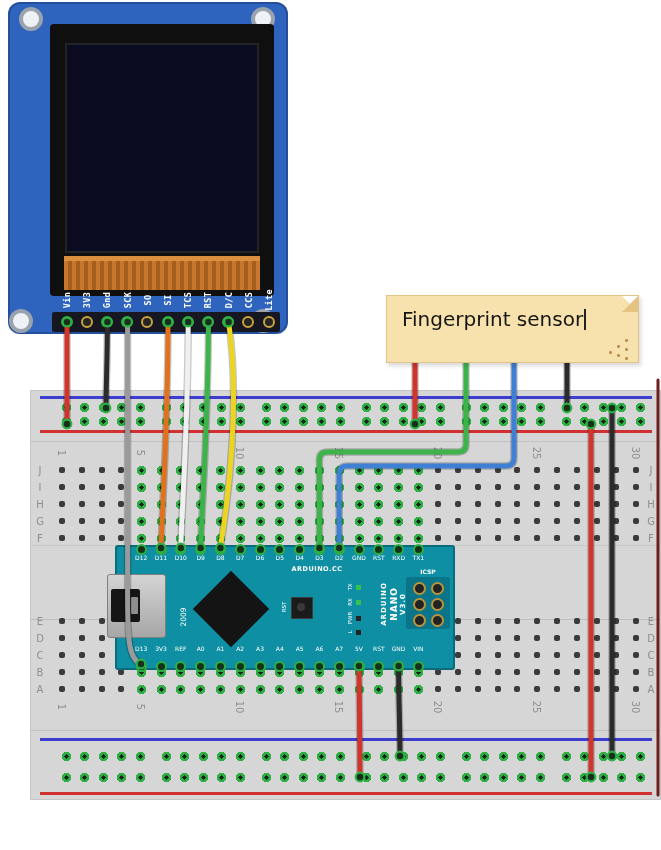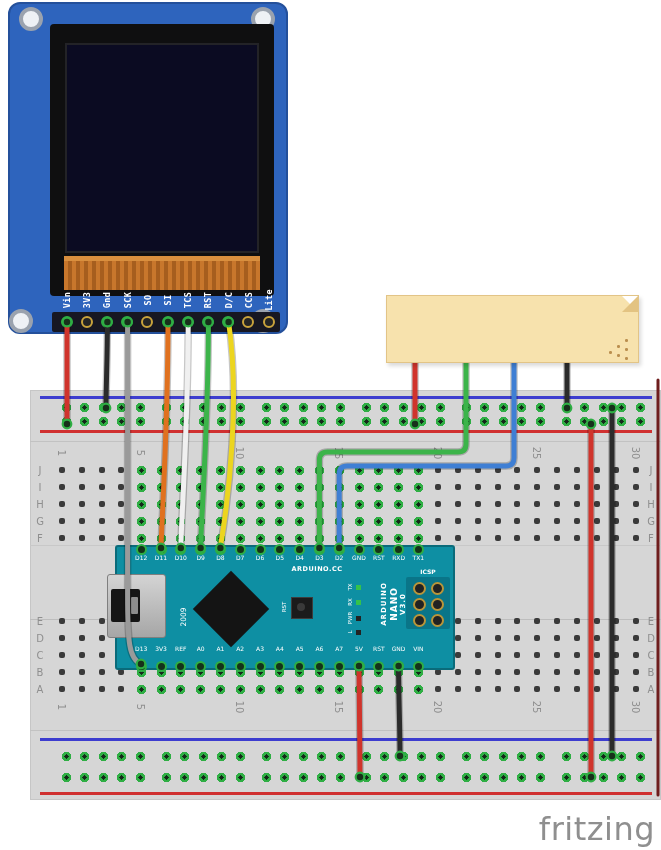--- a/index.html
+++ b/index.html
@@ -667,26 +667,28 @@
       <circle cx="591" cy="777" r="4.3" fill="#17301b" stroke="#2fae44" stroke-width="2.2"></circle>
       <circle cx="612" cy="408" r="4.3" fill="#17301b" stroke="#2fae44" stroke-width="2.2"></circle>
       <circle cx="612" cy="756" r="4.3" fill="#17301b" stroke="#2fae44" stroke-width="2.2"></circle>
       <circle cx="359" cy="666" r="4.3" fill="#17301b" stroke="#2fae44" stroke-width="2.2"></circle>
       <circle cx="360" cy="777" r="4.3" fill="#17301b" stroke="#2fae44" stroke-width="2.2"></circle>
       <circle cx="398.6" cy="666" r="4.3" fill="#17301b" stroke="#2fae44" stroke-width="2.2"></circle>
       <circle cx="400" cy="756" r="4.3" fill="#17301b" stroke="#2fae44" stroke-width="2.2"></circle>
     </svg>
 
   <div class="abs" style="left:386px;top:295px;width:253px;height:68px;background:#f7e2ad;border:1px solid #e2c487;box-sizing:border-box;box-shadow:2px 3px 4px rgba(0,0,0,0.15);">
+    <div class="abs" style="left:15px;top:11px;white-space:nowrap;">
+      <span style="font-size:20px;color:#161616;">Fingerprint sensor</span><span style="display:inline-block;width:2px;height:21px;background:#222;vertical-align:-4px;margin-left:1px;"></span>
+    </div>
     <div class="abs" style="right:0;top:0;width:0;height:0;border-top:16px solid #ffffff;border-left:16px solid transparent;"></div>
     <div class="abs" style="right:0;top:0;width:0;height:0;border-bottom:16px solid #e3c382;border-left:16px solid transparent;margin-top:0;transform:translateY(0);"></div>
     <div id="note-grip" class="abs" style="left:0;top:0;width:253px;height:68px;">
         <div style="position: absolute; left: 222px; top: 55px; width: 2.5px; height: 2.5px; border-radius: 50%; background: rgb(187, 143, 78);"></div>
         <div style="position: absolute; left: 230px; top: 58px; width: 2.5px; height: 2.5px; border-radius: 50%; background: rgb(187, 143, 78);"></div>
         <div style="position: absolute; left: 238px; top: 61px; width: 2.5px; height: 2.5px; border-radius: 50%; background: rgb(187, 143, 78);"></div>
         <div style="position: absolute; left: 230px; top: 49px; width: 2.5px; height: 2.5px; border-radius: 50%; background: rgb(187, 143, 78);"></div>
         <div style="position: absolute; left: 238px; top: 52px; width: 2.5px; height: 2.5px; border-radius: 50%; background: rgb(187, 143, 78);"></div>
         <div style="position: absolute; left: 238px; top: 43px; width: 2.5px; height: 2.5px; border-radius: 50%; background: rgb(187, 143, 78);"></div>
       </div>
   </div>
 
-  <div class="abs" style="left:515px;top:810px;width:140px;height:38px;font-size:32px;color:#8f8f8f;text-align:right;letter-spacing:0.5px;">fritzing</div>
 </div>
 
 </body></html>

